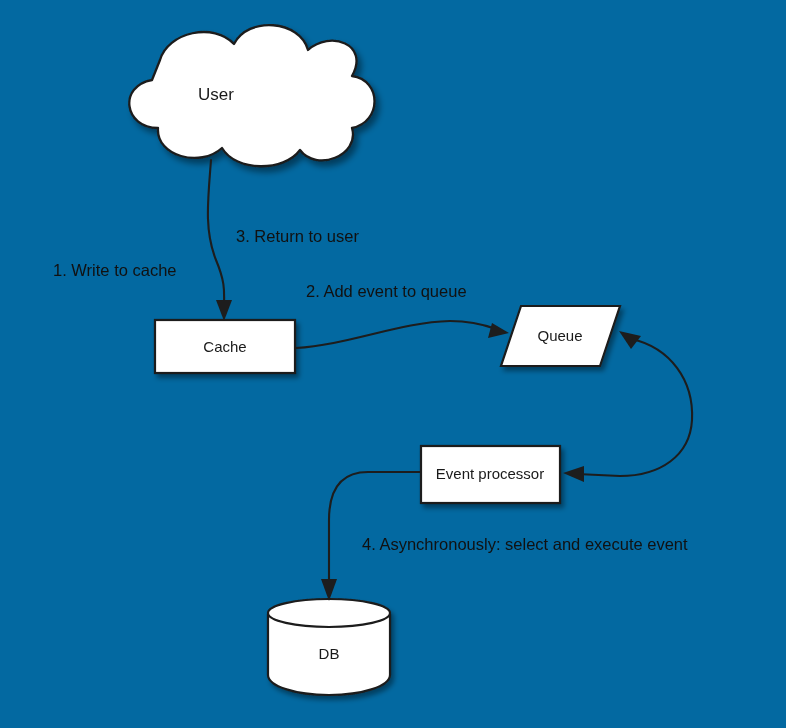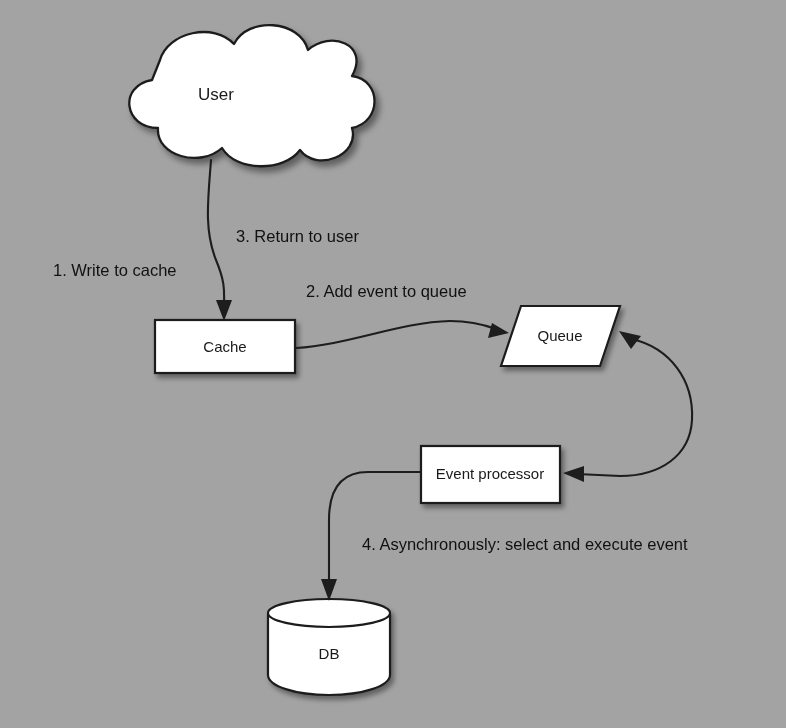--- a/index.html
+++ b/index.html
@@ -8,21 +8,21 @@
     padding: 0;
     background: #ffffff;
   }
   body {
     font-family: "Liberation Sans", "DejaVu Sans", sans-serif;
   }
   #canvas {
     position: relative;
     width: 786px;
     height: 728px;
-    background: #a3a3a3;
+    background: #0369a1;
     overflow: hidden;
   }
   #diagram-svg {
     position: absolute;
     left: 0;
     top: 0;
     width: 786px;
     height: 728px;
   }
   .node-label {

